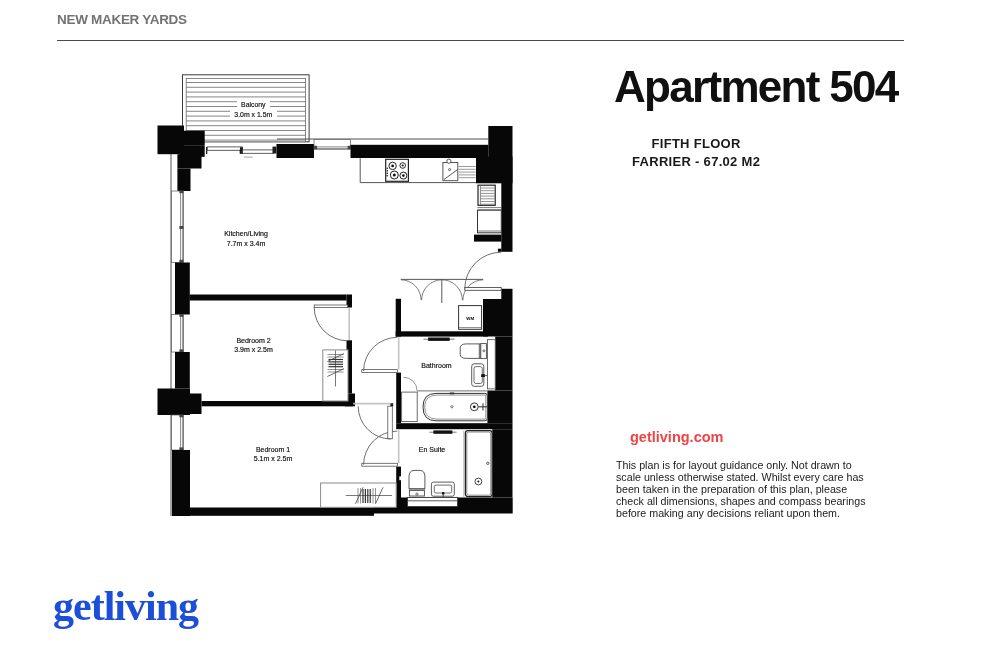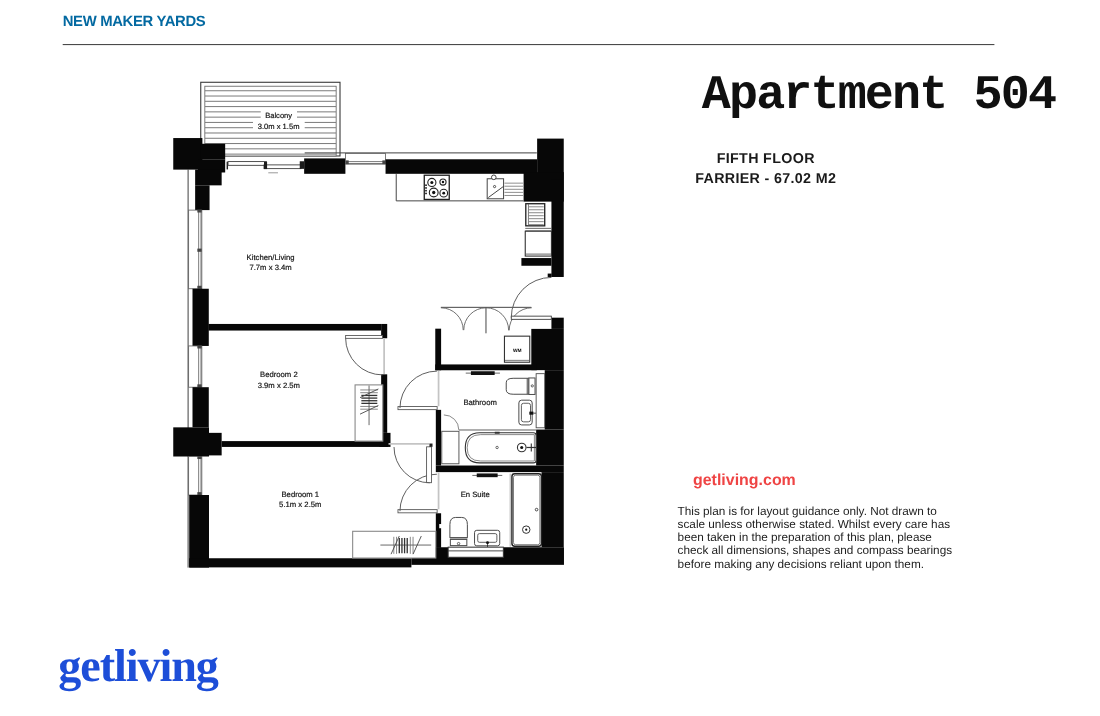--- a/index.html
+++ b/index.html
@@ -1,25 +1,25 @@
 <!DOCTYPE html>
 <html><head><meta charset="utf-8">
 <style>
 html,body{margin:0;padding:0;width:1000px;height:651px;background:#fff;overflow:hidden;}
 body{font-family:"Liberation Sans",sans-serif;color:#1a1a1a;}
 .abs{position:absolute;}
 svg text{font-family:"Liberation Sans",sans-serif;fill:#000;}
 </style></head>
 <body>
 
-<div class="abs" style="left:57px;top:11.8px;font-weight:bold;font-size:13.5px;letter-spacing:-0.3px;color:#0369a1;">NEW MAKER YARDS</div>
+<div class="abs" style="left:57px;top:11.8px;font-weight:bold;font-size:13.5px;letter-spacing:-0.3px;color:#737373;">NEW MAKER YARDS</div>
 
 <div class="abs" style="left:57px;top:39.6px;width:847px;height:1px;background:#4a4a4a;"></div>
 
-<div class="abs" style="left:638px;top:62px;font-family:Liberation Mono, monospace;font-weight:bold;font-size:44px;letter-spacing:-1.7px;color:#101010;">Apartment 504</div>
+<div class="abs" style="left:614px;top:62px;font-family:Liberation Sans, sans-serif;font-weight:bold;font-size:44px;letter-spacing:-1.7px;color:#101010;">Apartment 504</div>
 
 <div class="abs" style="left:632px;top:135.3px;font-weight:bold;font-size:13px;letter-spacing:0.3px;color:#1a1a1a;line-height:17.7px;text-align:center;">FIFTH FLOOR<br>FARRIER - 67.02 M2</div>
 
 <div class="abs" style="left:630px;top:429px;font-weight:bold;font-size:14.5px;color:#ef4444;">getliving.com</div>
 
 <div class="abs" style="left:616px;top:459px;width:300px;font-size:10.7px;line-height:12px;color:#222;">This plan is for layout guidance only. Not drawn to<br>scale unless otherwise stated. Whilst every care has<br>been taken in the preparation of this plan, please<br>check all dimensions, shapes and compass bearings<br>before making any decisions reliant upon them.</div>
 
 <div class="abs" style="left:53px;top:582px;font-family:'Liberation Serif',serif;font-weight:bold;font-size:42px;letter-spacing:-1px;color:#1d4ed8;">getliving</div>
 
 <svg class="abs" style="left:0;top:0" width="1000" height="651" viewBox="0 0 1000 651">

